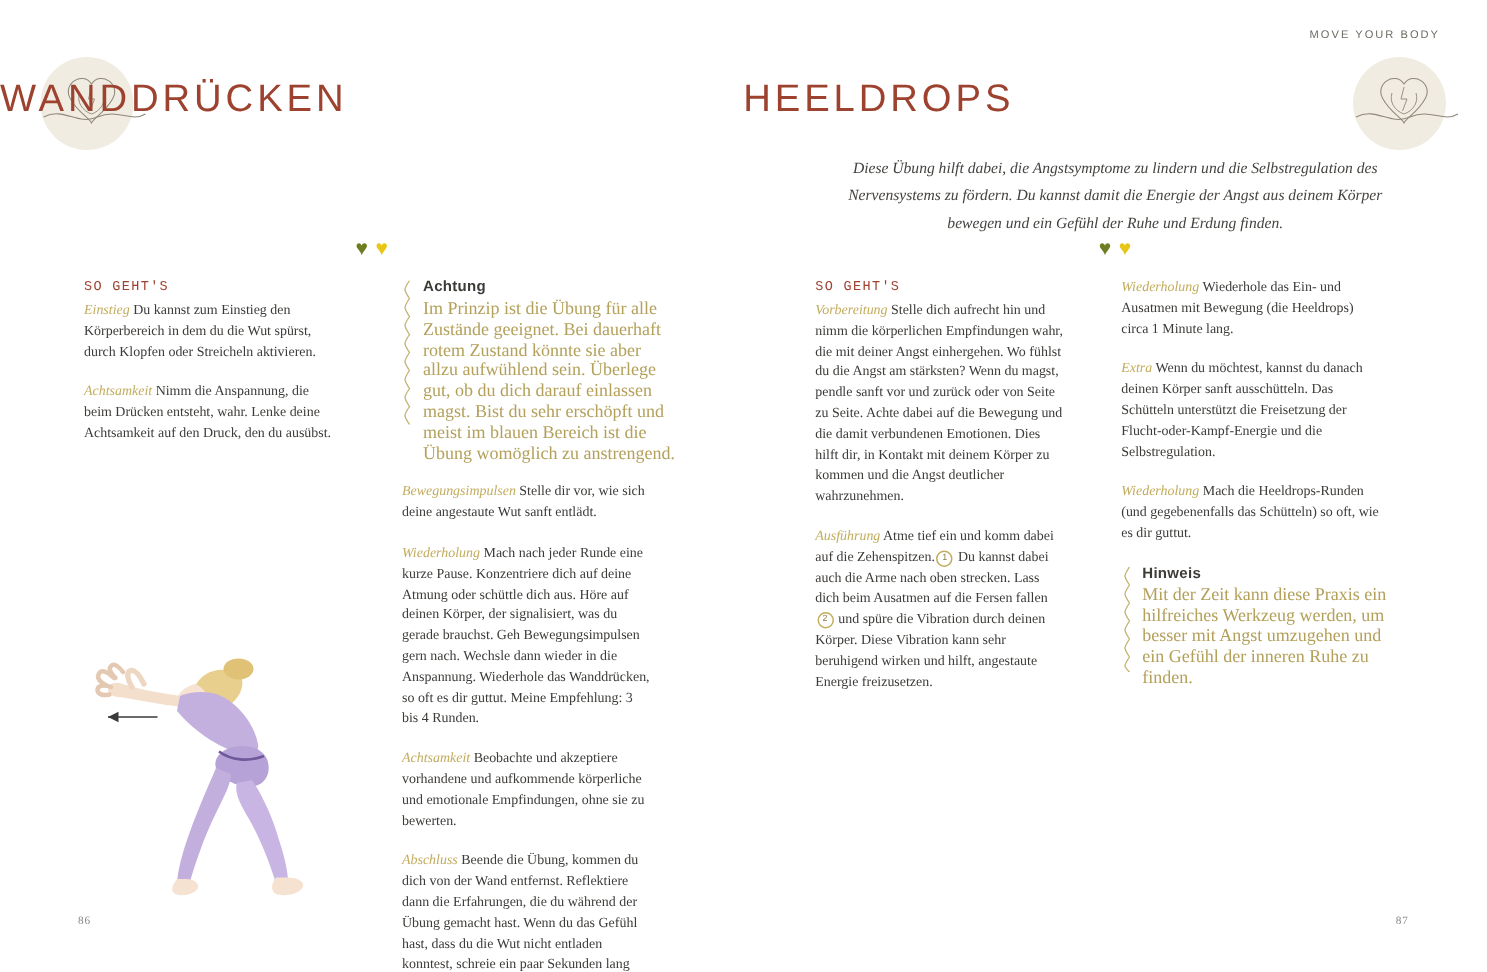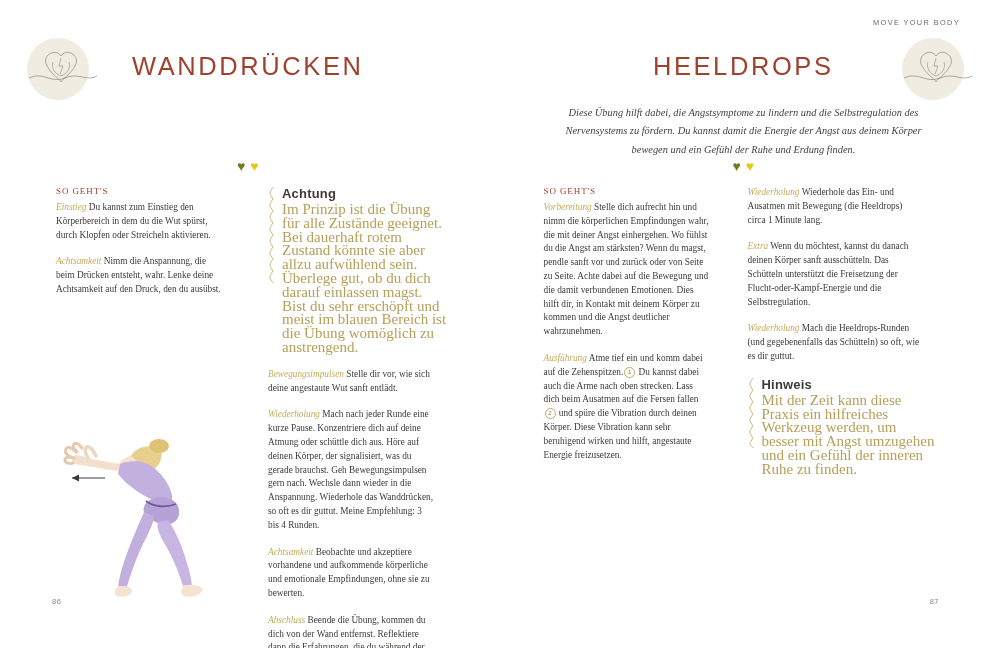--- a/index.html
+++ b/index.html
@@ -28,21 +28,20 @@
     position:absolute;width:62px;height:62px;border-radius:50%;
     background:#f0ece1;
   }
   .badge-left{left:27px;top:38px;}
   .badge-right{right:27px;top:38px;}
   .badge svg{position:absolute;left:-6px;top:-2px;}
 
   
   .title{
     position:absolute;top:52px;left:0;width:100%;
-    text-align:center;
     font-family:"Liberation Sans", sans-serif;
     font-weight:400;
     font-size:25.5px;
     letter-spacing:2.6px;
     color:#9e4230;
   }
 
   
   .intro{
     position:absolute;top:104px;left:58px;width:380px;
@@ -68,21 +67,21 @@
   .cols{
     position:absolute;top:186px;left:0;width:100%;height:420px;
   }
   .col{position:absolute;top:0;width:182px;}
   .col-a{left:56px;}
   .col-b{left:268px;}
   .page-right .col-a{left:48px;}
   .page-right .col-b{left:252px;width:188px;}
 
   .sogehts{
-    font-family:Liberation Serif, serif;
+    font-family:Liberation Mono, monospace;
     font-size:9px;
     letter-spacing:0.9px;
     color:#9e4230;
     margin:0 0 5px 0;
   }
 
   p.body{
     margin:0 16px 13px 0;
     font-family:"Liberation Serif", serif;
     font-size:9.3px;
@@ -109,34 +108,34 @@
   
   .callout{
     position:relative;
     padding-left:14px;
     margin:0 0 13px 0;
   }
   .callout .wave{position:absolute;left:0;top:1px;}
   .callout h4{
     margin:0 0 2px 0;
     font-family:"Liberation Sans", sans-serif;
-    font-size:13px;font-weight:700;color:#3d3b38;
+    font-size:10px;font-weight:700;color:#3d3b38;
     letter-spacing:0.2px;
   }
   .callout p{
     margin:0;
     font-family:"Liberation Serif", serif;
-    font-size:15px;line-height:13.8px;
+    font-size:12px;line-height:13.8px;
     color:#b3a05a;
   }
 
   
   .folio{
-    position:absolute;bottom:42px;
-    font-family:Liberation Sans, sans-serif;
+    position:absolute;bottom:30px;
+    font-family:Liberation Serif, serif;
     font-size:7.5px;color:#8a8780;letter-spacing:0.5px;
   }
   .folio-left{left:52px;}
   .folio-right{right:52px;}
 
   
   .illus{position:absolute;}
   .illus-wall{left:60px;top:438px;width:190px;height:180px;}
 </style>
 </head>

